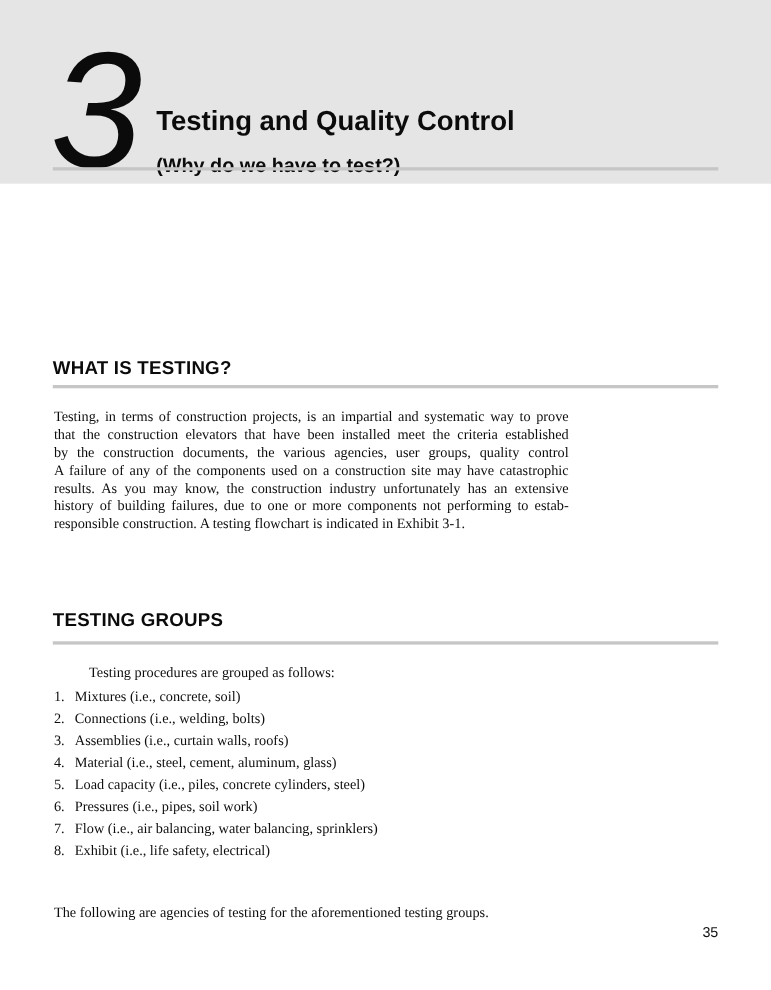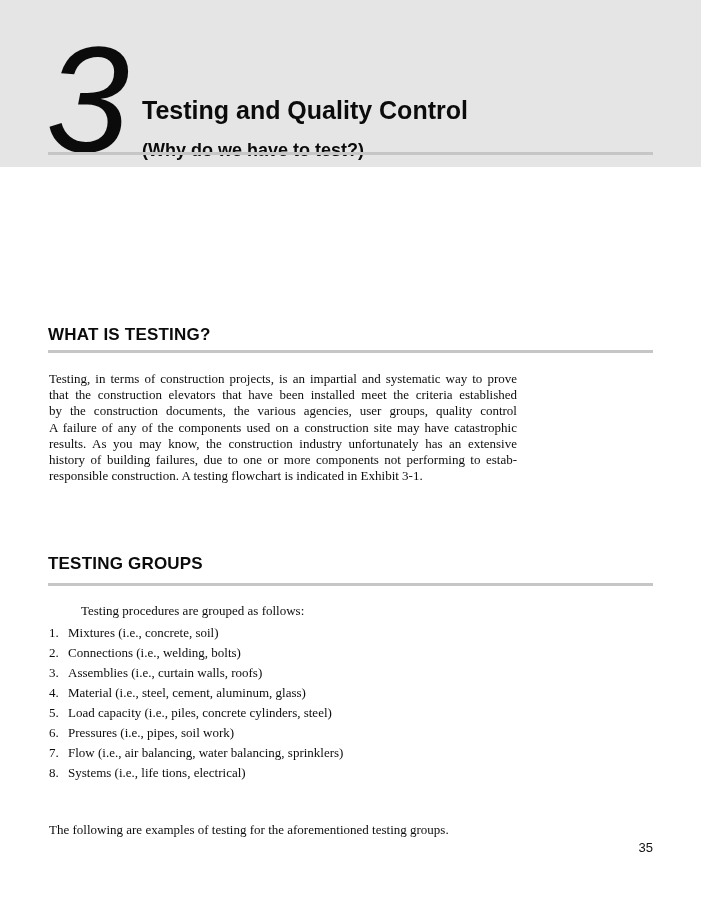--- a/index.html
+++ b/index.html
@@ -160,18 +160,18 @@
 <div class="groups-intro">Testing procedures are grouped as follows:</div>
 
 <ol class="groups-list">
   <li><span class="li-marker">1.</span><span>Mixtures (i.e., concrete, soil)</span></li>
   <li><span class="li-marker">2.</span><span>Connections (i.e., welding, bolts)</span></li>
   <li><span class="li-marker">3.</span><span>Assemblies (i.e., curtain walls, roofs)</span></li>
   <li><span class="li-marker">4.</span><span>Material (i.e., steel, cement, aluminum, glass)</span></li>
   <li><span class="li-marker">5.</span><span>Load capacity (i.e., piles, concrete cylinders, steel)</span></li>
   <li><span class="li-marker">6.</span><span>Pressures (i.e., pipes, soil work)</span></li>
   <li><span class="li-marker">7.</span><span>Flow (i.e., air balancing, water balancing, sprinklers)</span></li>
-  <li><span class="li-marker">8.</span><span>Systems (i.e., life tions, electrical)</span></li>
+  <li><span class="li-marker">8.</span><span>Exhibit (i.e., life safety, electrical)</span></li>
 </ol>
 
-<div class="closing-line">The following are examples of testing for the aforementioned testing groups.</div>
+<div class="closing-line">The following are agencies of testing for the aforementioned testing groups.</div>
 
 <div class="page-number">35</div>
 
 </body></html>

